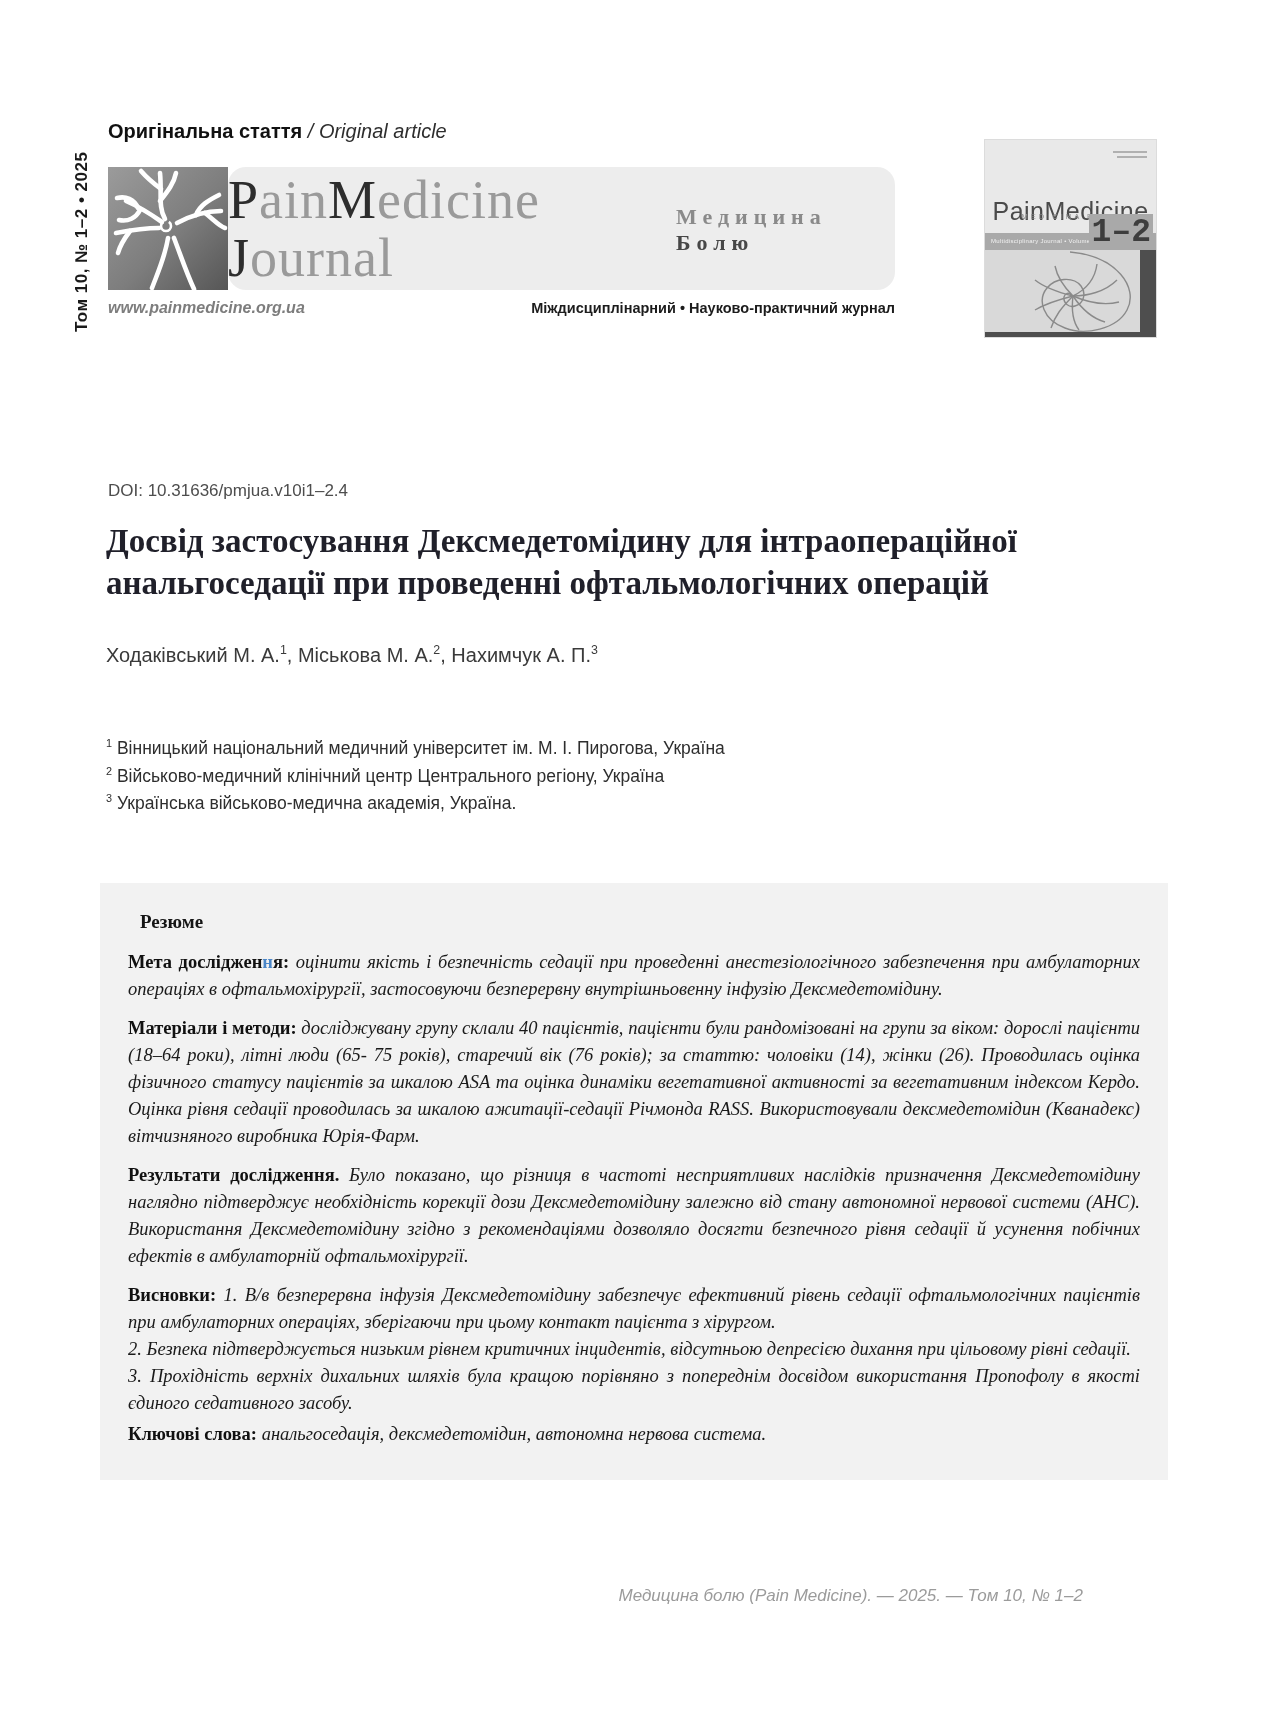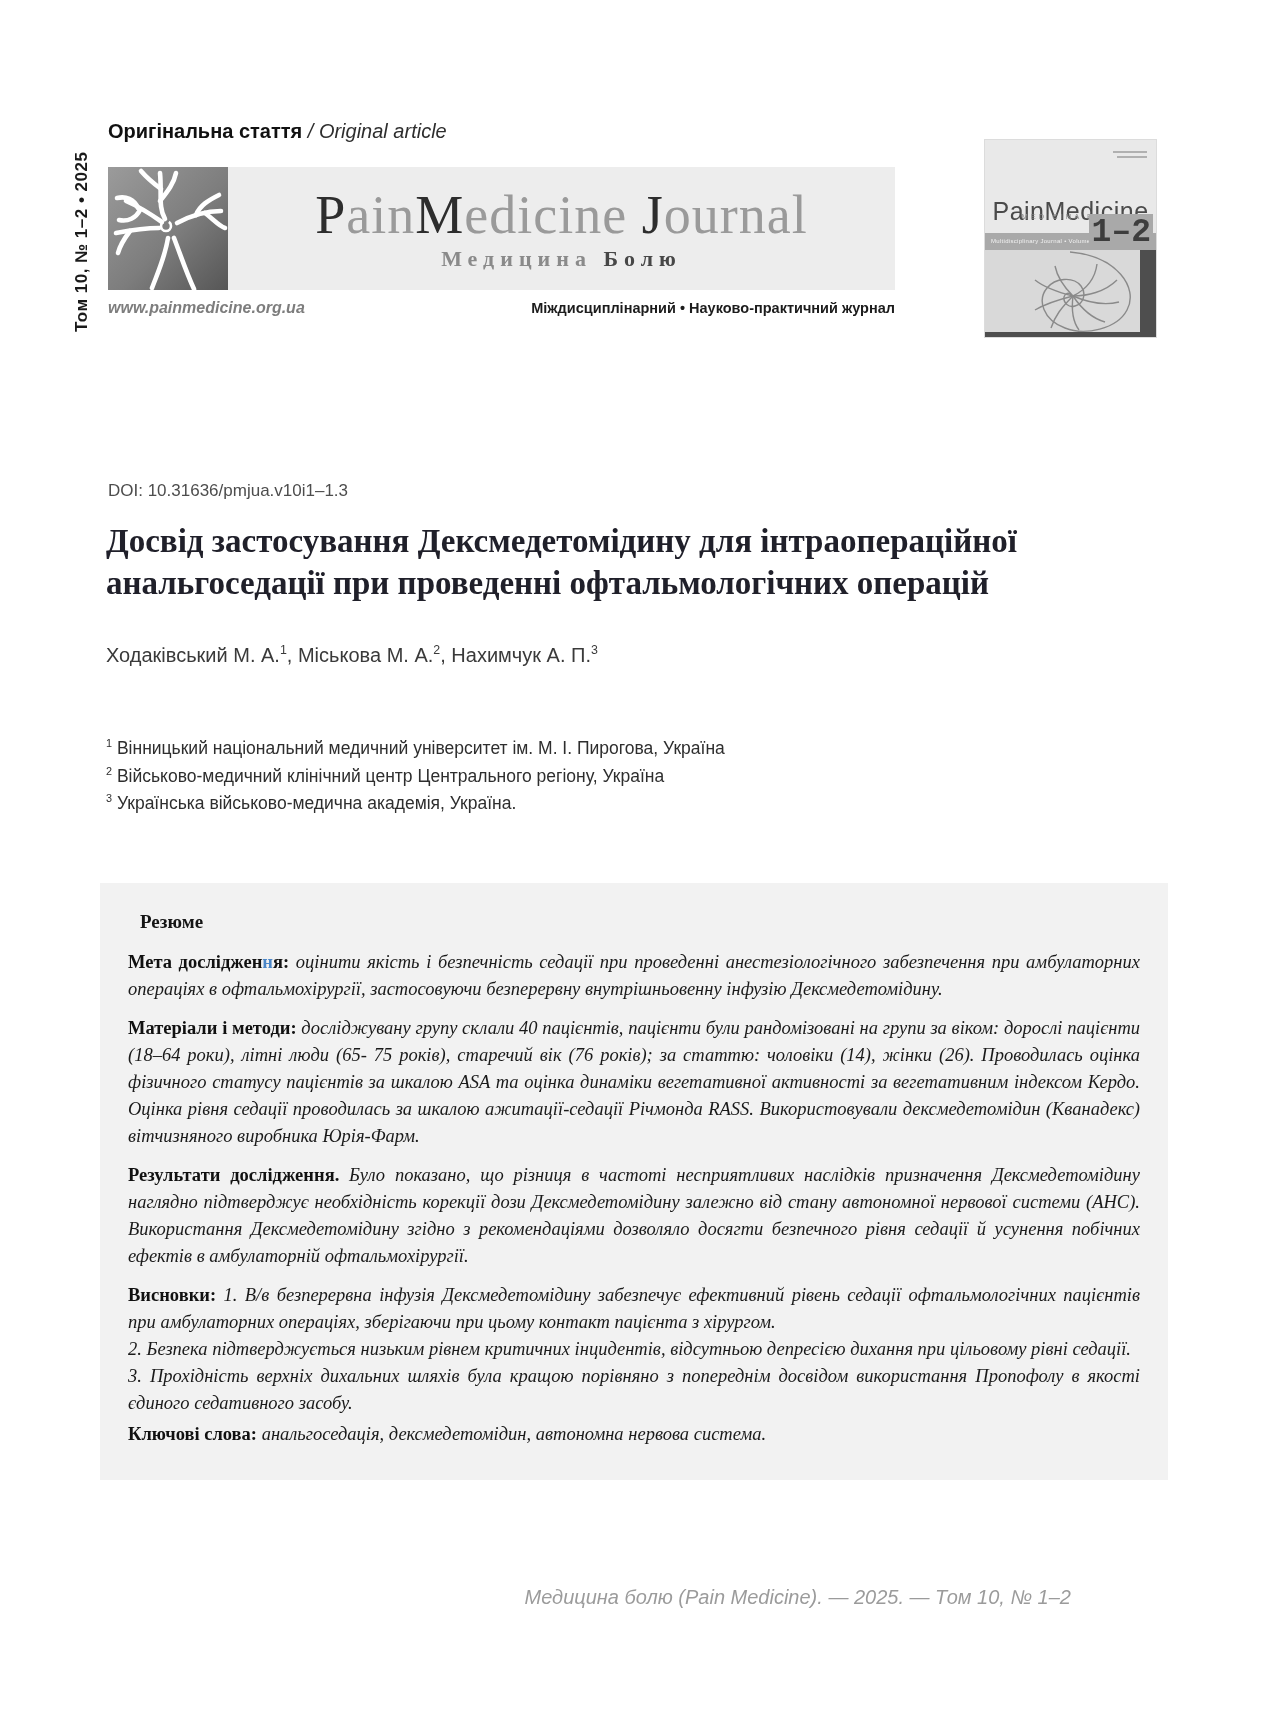--- a/index.html
+++ b/index.html
@@ -13,22 +13,23 @@
     transform:rotate(-90deg);transform-origin:0 0;
     font-size:17px;font-weight:bold;color:#1a1a1a;letter-spacing:.5px;white-space:nowrap;
   }
   
   .article-type{position:absolute;left:108px;top:120px;font-size:20px;}
   .article-type .ua{font-weight:bold;color:#111;}
   .article-type .en{font-style:italic;font-weight:normal;color:#2e2e2e;}
   .banner-row{position:absolute;left:108px;top:167px;width:787px;height:123px;display:flex;}
   .neuron{width:120px;height:123px;flex:0 0 120px;}
   .banner{
-    flex:1;background:#ededed;display:flex;flex-direction:column;align-items:center;justify-content:center;
+    flex:1;background:#ededed;display:flex;flex-direction:row;align-items:center;justify-content:center;
     font-family:"Liberation Serif","DejaVu Serif",serif;
+    border-radius:18px;
   }
   .banner-title{font-size:54px;line-height:58px;letter-spacing:1px;color:#9a9a9a;}
   .banner-title .dk{color:#2d2d2d;}
   .banner-sub{font-size:22px;font-weight:bold;letter-spacing:6px;color:#8a8a8a;margin-top:2px;}
   .banner-sub .dk{color:#474747;}
   .under-banner{
     position:absolute;left:108px;top:299px;width:787px;display:flex;justify-content:space-between;align-items:baseline;
   }
   .site-url{font-size:16px;font-weight:bold;font-style:italic;color:#7d7d7d;}
   .descriptor{font-size:14.5px;font-weight:bold;color:#1c1c1c;}
@@ -59,21 +60,21 @@
     font-family:"Liberation Serif","DejaVu Serif",serif;color:#1a1a1a;
   }
   .abstract h2{margin:0 0 16px 12px;font-size:19px;font-weight:bold;color:#151515;}
   .abstract p{margin:12px 0 0 0;font-size:18.5px;line-height:27px;font-style:italic;text-align:justify;}
   .abstract p.first{margin-top:0;}
   .abstract b{font-style:normal;font-weight:bold;color:#111;}
   .abstract .kw{margin-top:4px;}
   .accent{color:#4a86c8;}
   
   .footer{
-    position:absolute;top:1586px;right:199px;font-size:20px;font-style:italic;color:#9b9b9b;
+    position:absolute;top:1586px;right:187px;font-size:17px;font-style:italic;color:#9b9b9b;
   }
 </style>
 </head>
 <body>
 
 <div class="page">
 
   <div class="side-label">Том 10, № 1–2 • 2025</div>
 
   <div class="article-type">
@@ -144,21 +145,21 @@
           <path d="M88,46 C86,62 88,72 94,80"></path>
           <path d="M88,46 C76,58 70,66 66,78"></path>
           <path d="M88,46 C72,50 60,54 50,60"></path>
           <path d="M88,46 C72,42 60,38 50,30"></path>
           <path d="M88,46 C78,36 72,26 70,16"></path>
         </g>
       </svg>
     </div>
   </div>
 
-  <div class="doi">DOI: 10.31636/pmjua.v10i1–1.3</div>
+  <div class="doi">DOI: 10.31636/pmjua.v10i1–2.4</div>
 
   <h1 class="title">
     <span>Досвід застосування Дексмедетомідину для інтраопераційної</span><br>
     <span>анальгоседації при проведенні офтальмологічних операцій</span>
   </h1>
 
   <div class="authors"><span>Ходаківський М. А.</span><span class="sup">1</span><span>, Міськова М. А.</span><span class="sup">2</span><span>, Нахимчук А. П.</span><span class="sup">3</span></div>
 
   <div class="affils">
     <div><span class="sup">1</span> <span>Вінницький національний медичний університет ім. М. І. Пирогова, Україна</span></div>

